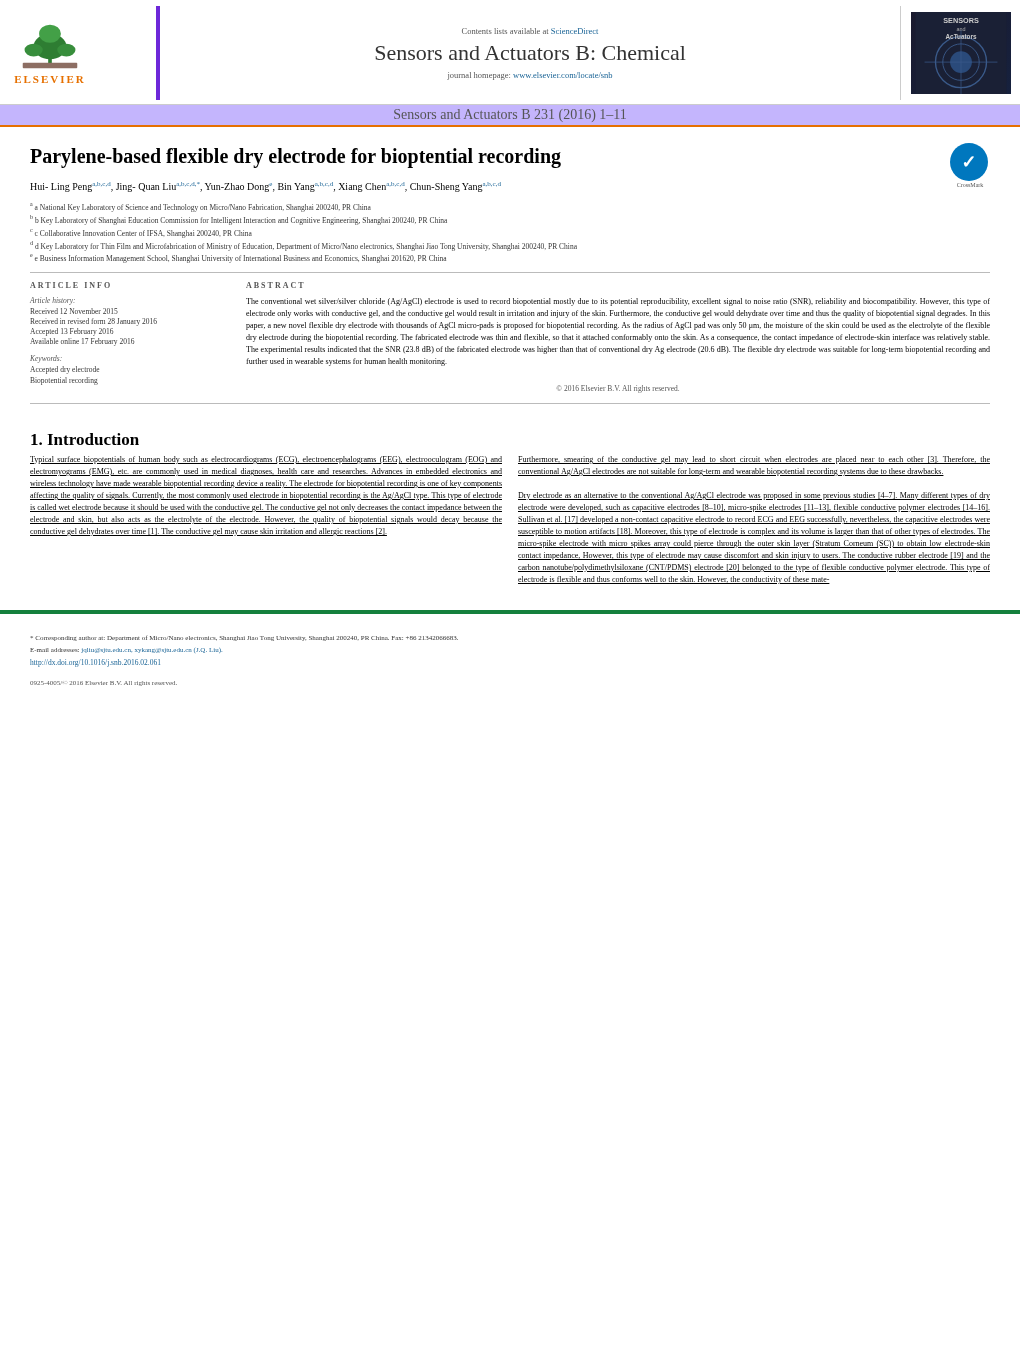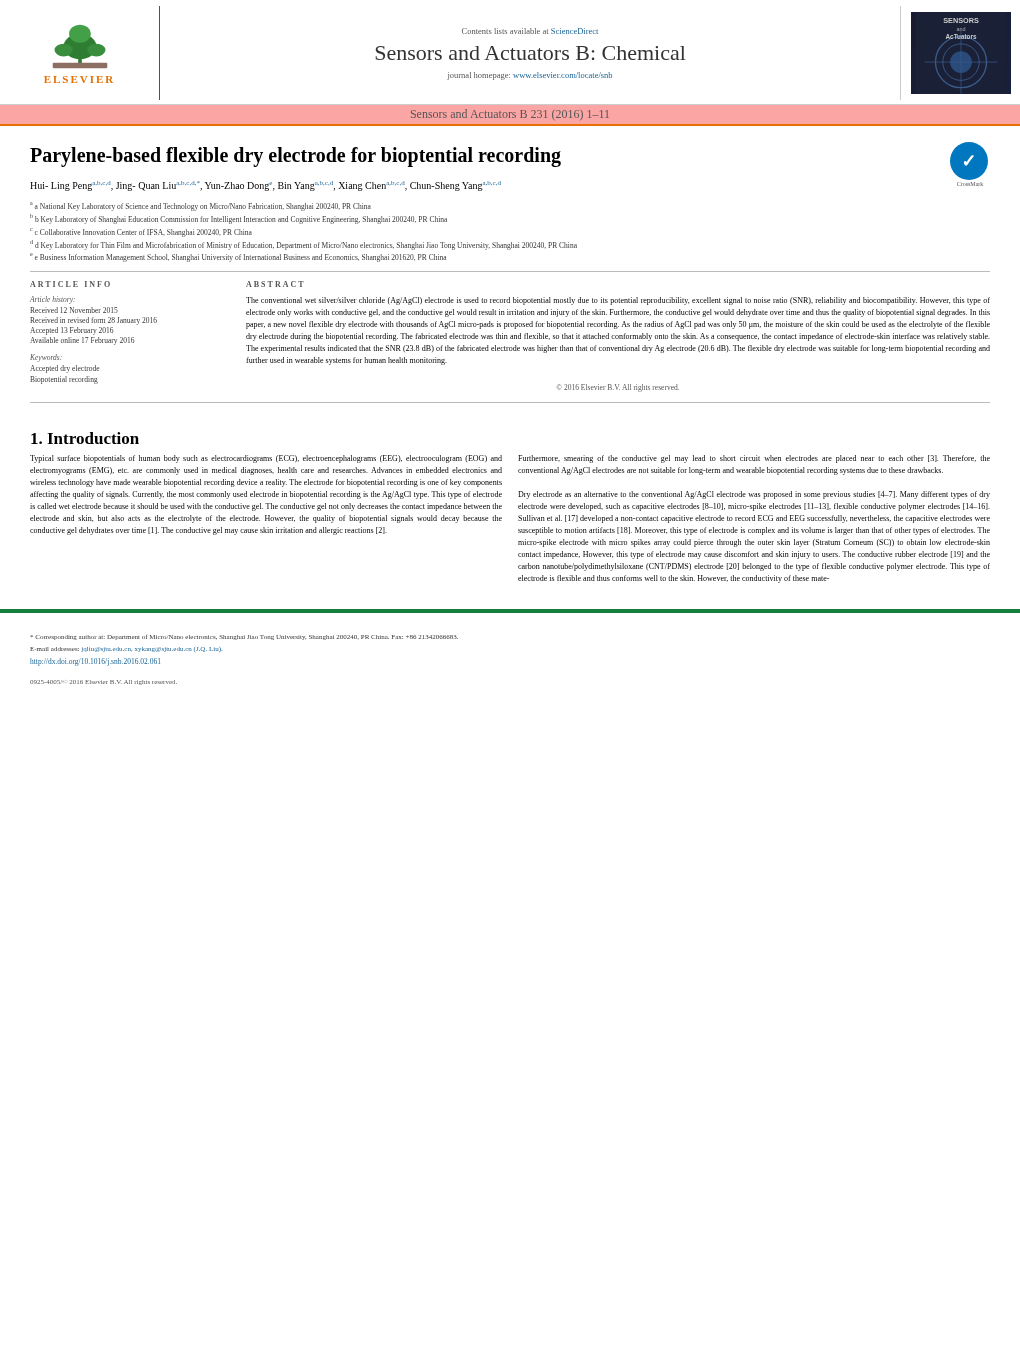--- a/index.html
+++ b/index.html
@@ -18,22 +18,22 @@
       padding: 6px 0 4px 0;
       display: flex;
       align-items: stretch;
       position: relative;
     }
     .header-left {
       width: 160px;
       padding: 6px 10px;
       display: flex;
       align-items: center;
-      justify-content: center;
-      border-right: 1px solid #6d28d9;
+      justify-content: flex-start;
+      border-right: 4px solid #6d28d9;
       font-family: Liberation Serif, serif;
     }
     .elsevier-logo {
       display: flex;
       flex-direction: column;
       align-items: center;
     }
     .elsevier-tree {
       width: 80px;
       height: 50px;
@@ -89,24 +89,24 @@
       align-items: center;
       justify-content: center;
       color: #fff;
       font-size: 7px;
       position: relative;
       overflow: hidden;
     }
 
     
     .journal-info-bar {
-      background: #fca5a5;
+      background: #c4b5fd;
       border-bottom: 2px solid #e67000;
       padding: 2px 10px;
-      font-size: 12px;
+      font-size: 14px;
       color: #555;
       text-align: center;
     }
 
     
     .article-content {
       padding: 16px 30px 10px 30px;
     }
 
     .article-title {
@@ -225,20 +225,21 @@
       margin-top: 16px;
     }
 
     
     .body-content {
       padding: 8px 30px;
     }
     .body-two-col {
       display: flex;
       gap: 16px;
+      text-decoration: underline;
     }
     .body-col {
       flex: 1;
     }
     .section-number {
       font-size: 17px;
       font-weight: bold;
       color: #000;
       margin-bottom: 4px;
     }

